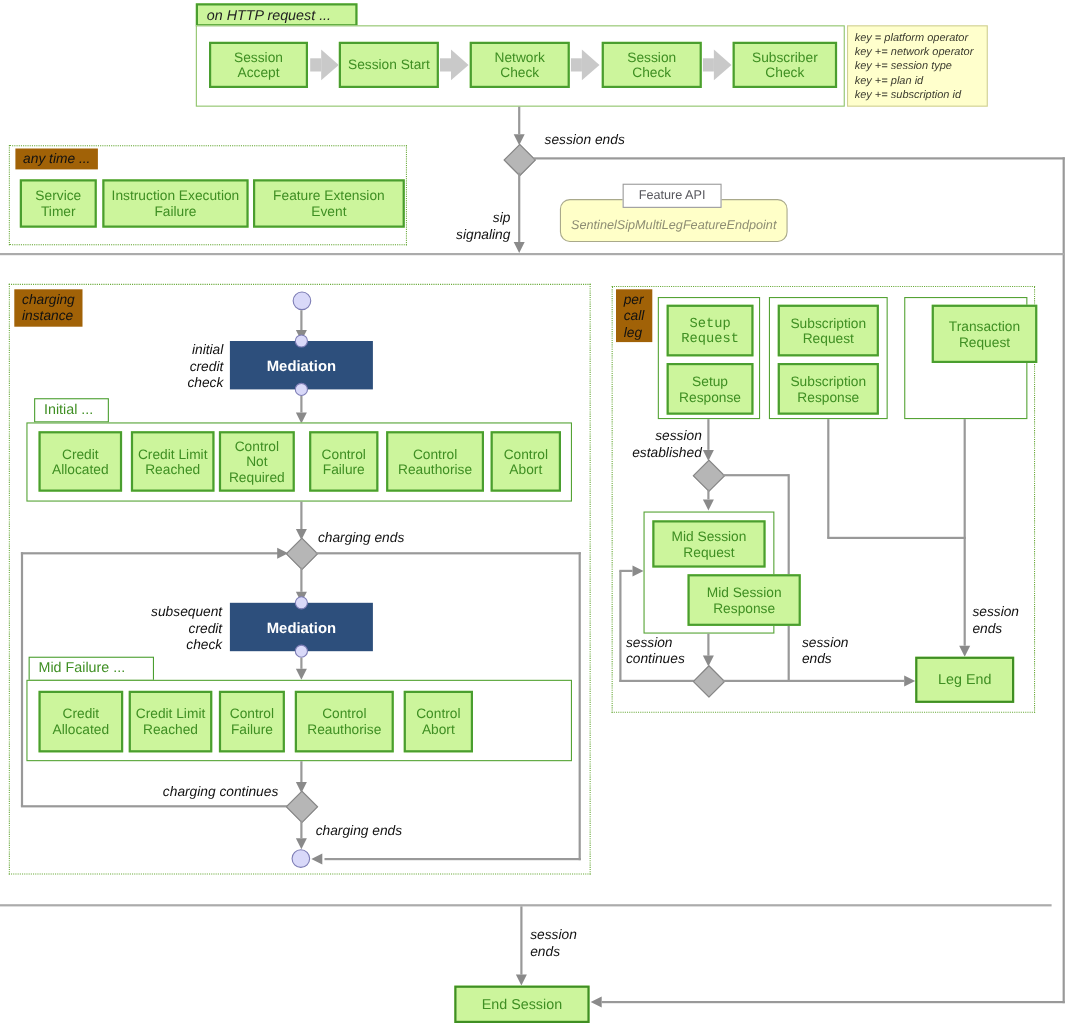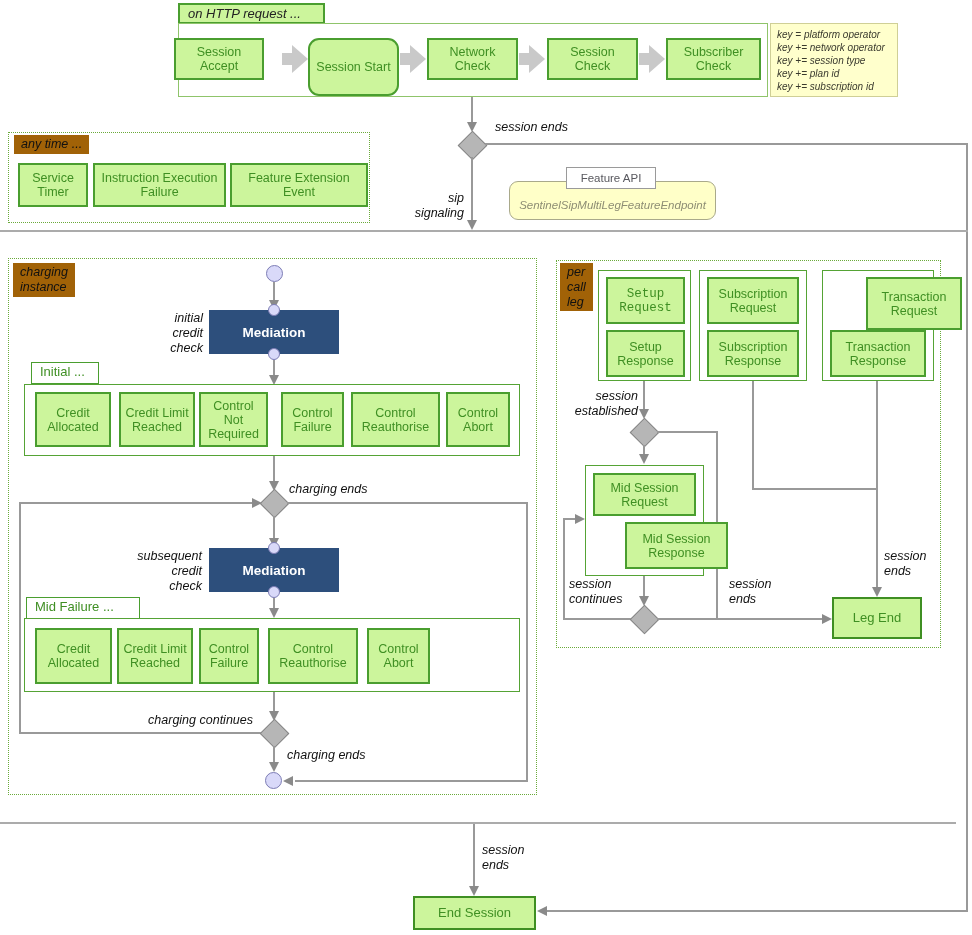--- a/index.html
+++ b/index.html
@@ -40,22 +40,22 @@
   .chev .h{position:absolute;left:10px;top:0;width:0;height:0;
            border-top:14px solid transparent;border-bottom:14px solid transparent;border-left:16px solid #c9c9c9;}
 </style>
 </head>
 <body>
 
 <div id="canvas">
 
   <div class="tabg" style="left:178px;top:3px;width:147px;height:21px;">on HTTP request ...</div>
   <div class="frame lt" style="left:178px;top:23px;width:590px;height:74px;"></div>
-  <div class="node" style="left:174px;top:38px;width:90px;height:42px;">Session Accept</div>
-  <div class="node" style="left:308px;top:38px;width:91px;height:58px;border-radius:11px;">Session Start</div>
+  <div class="node" style="left:190px;top:38px;width:90px;height:42px;">Session Accept</div>
+  <div class="node" style="left:308px;top:38px;width:91px;height:42px;">Session Start</div>
   <div class="node" style="left:427px;top:38px;width:91px;height:42px;">Network Check</div>
   <div class="node" style="left:547px;top:38px;width:91px;height:42px;">Session Check</div>
   <div class="node" style="left:666px;top:38px;width:95px;height:42px;">Subscriber Check</div>
   <div class="chev" style="left:282px;top:45px;width:26px;height:28px;">
       <span class="t"></span>
       <span class="h"></span>
     </div>
   <div class="chev" style="left:400px;top:45px;width:26px;height:28px;">
       <span class="t"></span>
       <span class="h"></span>
@@ -179,22 +179,21 @@
 
   <div class="frame" style="left:598px;top:270px;width:93px;height:111px;"></div>
   <div class="node" style="left:606px;top:277px;width:79px;height:47px;font-family:Liberation Mono, monospace;">Setup Request</div>
   <div class="node" style="left:606px;top:330px;width:79px;height:47px;">Setup Response</div>
 
   <div class="frame" style="left:699px;top:270px;width:108px;height:111px;"></div>
   <div class="node" style="left:707px;top:277px;width:92px;height:47px;">Subscription Request</div>
   <div class="node" style="left:707px;top:330px;width:92px;height:47px;">Subscription Response</div>
 
   <div class="frame" style="left:822px;top:270px;width:112px;height:111px;"></div>
-  <div class="node" style="left:866px;top:277px;width:96px;height:53px;">Transaction Request</div>
-  <div class="node" style="left:830px;top:330px;width:96px;height:47px;">Transaction Response</div>
+  <div class="node" style="left:847px;top:277px;width:96px;height:53px;">Transaction Request</div>
 
   <div class="ln" style="left:643px;top:381px;width:2px;height:28px;"></div>
   <div class="ah d" style="left:639px;top:409px;"></div>
   <div class="anno r" style="left:560px;top:389px;width:78px;">session
 established</div>
   <div class="diamond" style="left:634px;top:422px;"></div>
   <div class="ln" style="left:657px;top:431px;width:60px;height:2px;"></div>
   <div class="ln" style="left:716px;top:431px;width:2px;height:188px;"></div>
   <div class="ln" style="left:643px;top:445px;width:2px;height:9px;"></div>
   <div class="ah d" style="left:639px;top:454px;"></div>

